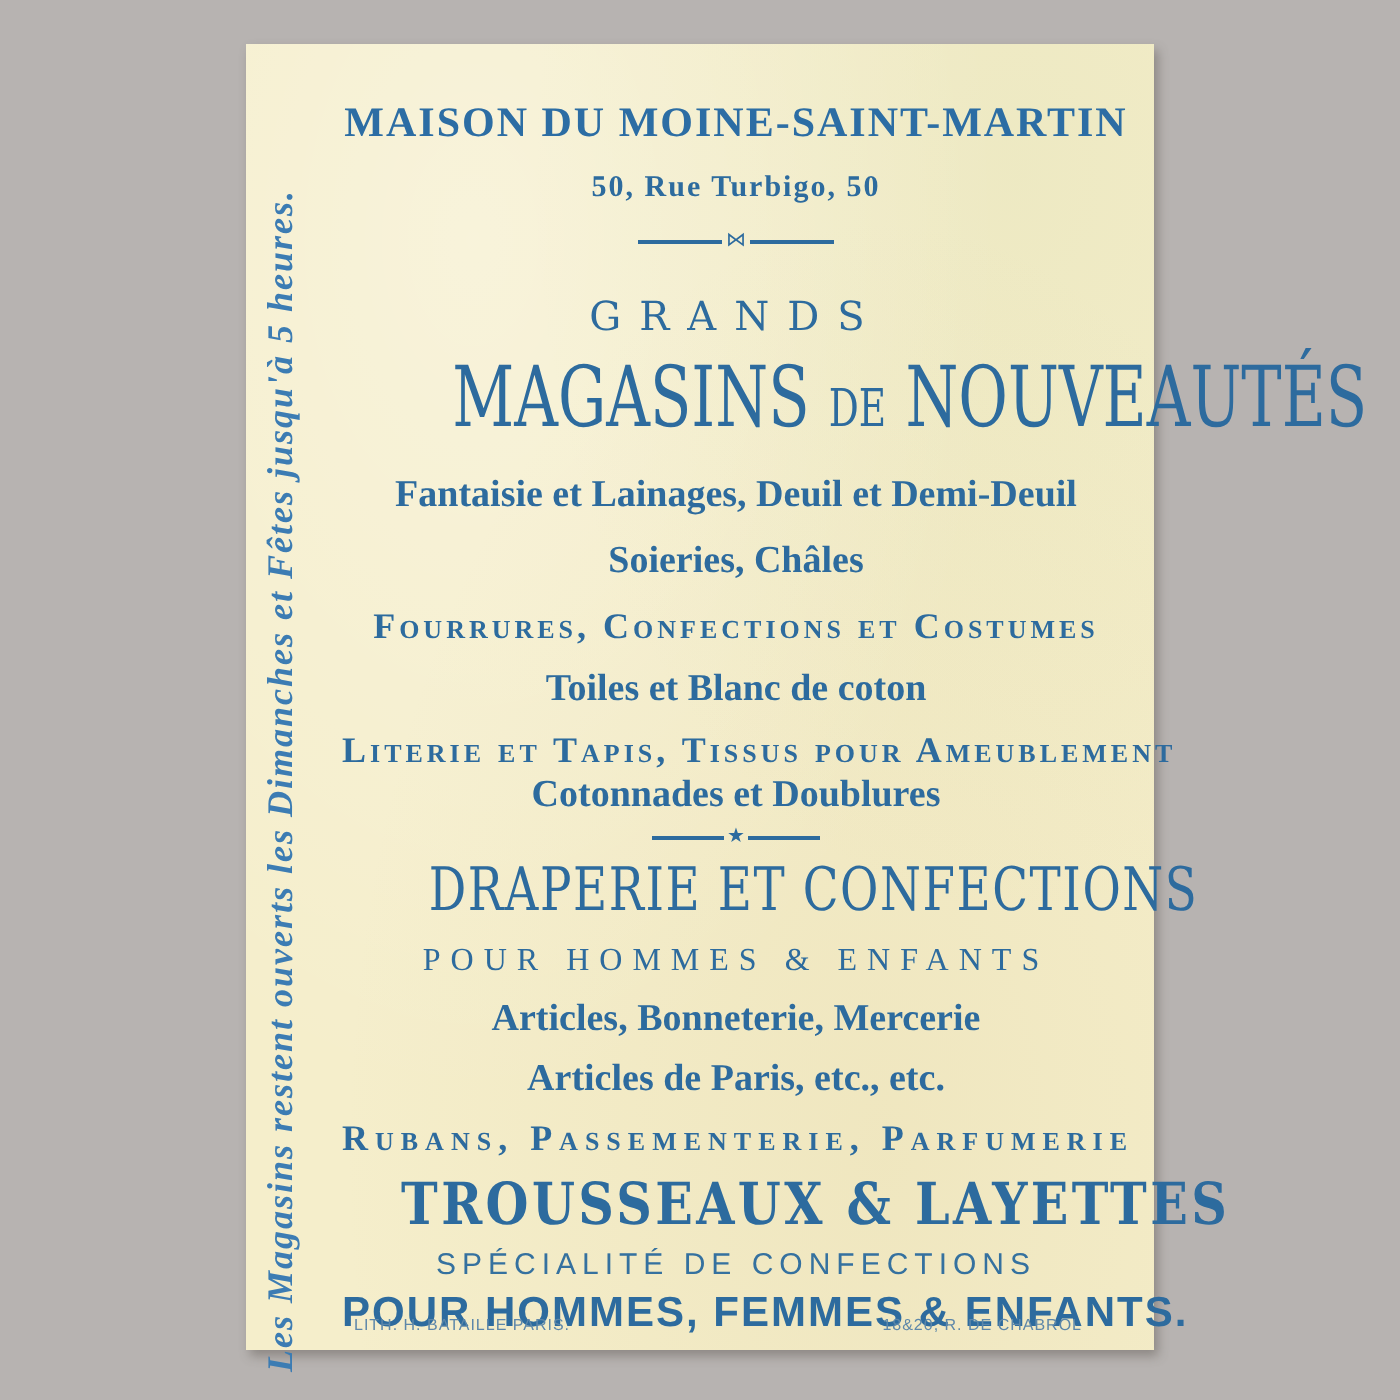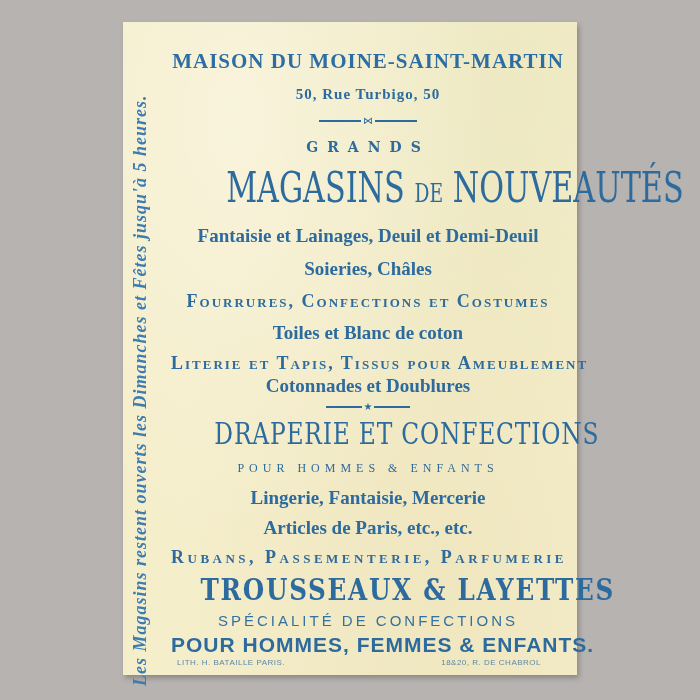--- a/index.html
+++ b/index.html
@@ -53,23 +53,23 @@
   }
   .divider{
     display:flex; align-items:center; justify-content:center;
     height:10px; margin-top:7px; color:#2d6b9e;
   }
   .divider .rule{display:inline-block; width:42px; height:2px; background:#2d6b9e;}
   .divider .orn{font-family:"DejaVu Sans", sans-serif; font-size:10px; line-height:10px; padding:0 2px;}
   .divider2{margin-top:3px; height:12px;}
   .divider2 .rule{width:36px; height:1.5px;}
   .grands{
-    margin-top:9px;
+    margin-top:20px;
     font-family:"DejaVu Serif", serif;
-    font-size:14px; font-weight:bold;
+    font-size:20px; font-weight:normal;
     letter-spacing:9px; line-height:24px;
   }
   .magasins{
     margin-top:7px;
     font-family:"DejaVu Serif", serif;
     font-size:42px; line-height:44px;
     transform:scaleX(0.72); transform-origin:50% 50%;
     white-space:nowrap;
   }
   .magasins .de{font-size:26px;}
@@ -84,21 +84,21 @@
   .literie{margin-top:7px;}
   .cotonnades{margin-top:0;}
   .big-heading{
     font-family:"DejaVu Serif", serif;
     font-size:30px; line-height:36px;
     letter-spacing:1px;
     transform:scaleX(0.78); transform-origin:50% 50%;
     white-space:nowrap; margin-top:3px;
   }
   .sub-spaced{
-    margin-top:6px; font-size:12px; letter-spacing:5px; line-height:21px;
+    margin-top:6px; font-size:16px; letter-spacing:5px; line-height:21px;
   }
   .item{margin-top:7px; font-size:19px; font-weight:bold; line-height:24px;}
   .item-articles{margin-top:6px;}
   .rubans{
     margin-top:6px; font-variant:small-caps; font-weight:bold;
     font-size:18px; letter-spacing:3.5px; line-height:22px;
   }
   .trousseaux{
     font-family:"DejaVu Serif", serif;
     font-weight:bold;
@@ -165,21 +165,21 @@
     <div class="divider divider2">
       <span class="rule"></span>
         <span class="orn">★</span>
         <span class="rule"></span>
     </div>
 
     <div class="line big-heading">DRAPERIE ET CONFECTIONS</div>
 
     <div class="line sub-spaced">POUR HOMMES &amp; ENFANTS</div>
 
-    <div class="line item">Lingerie, Fantaisie, Mercerie</div>
+    <div class="line item">Articles, Bonneterie, Mercerie</div>
 
     <div class="line item item-articles">Articles de Paris, etc., etc.</div>
 
     <div class="line rubans">Rubans, Passementerie, Parfumerie</div>
 
     <div class="line trousseaux">TROUSSEAUX &amp; LAYETTES</div>
 
     <div class="line specialite">SPÉCIALITÉ DE CONFECTIONS</div>
 
     <div class="line femmes-enfants">POUR HOMMES, FEMMES &amp; ENFANTS.</div>

